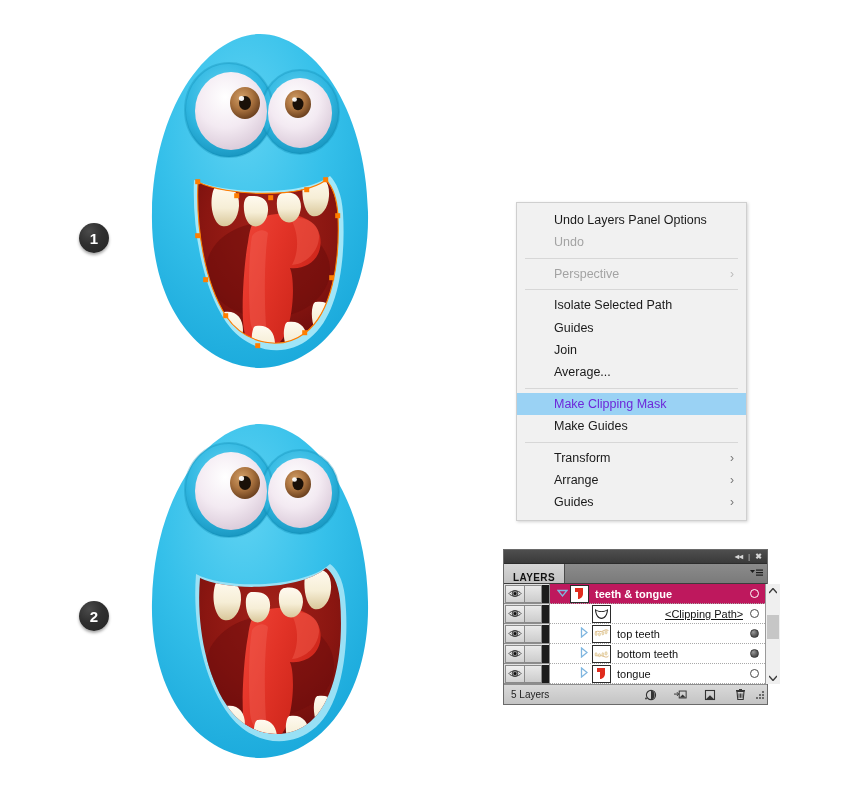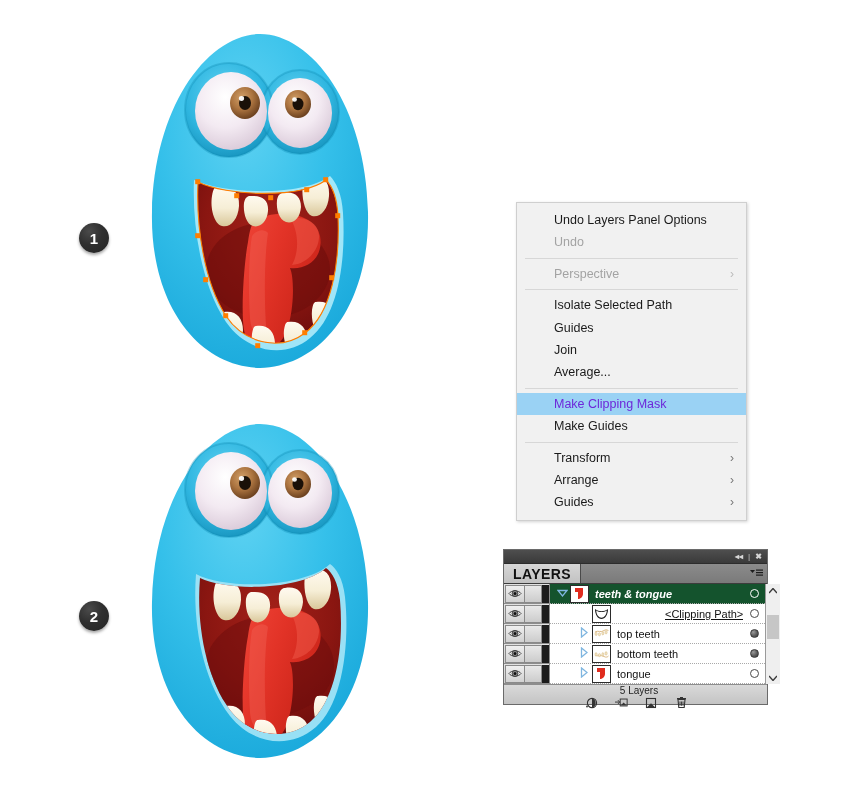--- a/index.html
+++ b/index.html
@@ -72,22 +72,22 @@
   }
   .lp-titlebar .tbtn{color:#d6d6d6;font-size:8px;line-height:8px;font-weight:bold;}
   .lp-tabrow{
     height:19px;
     background:linear-gradient(#6d6d6d,#555555);
     display:flex;align-items:stretch;
     border-bottom:1px solid #3c3c3c;
   }
   .lp-tab{
     background:linear-gradient(#d6d6d6,#c2c2c2);
-    color:#111;font-size:14px;font-weight:bold;letter-spacing:.4px;
-    display:flex;align-items:center;padding:0 9px;
+    color:#111;font-size:10px;font-weight:bold;letter-spacing:.4px;
+    display:flex;align-items:flex-end;padding:0 9px;
     border-right:1px solid #4a4a4a;
   }
   .lp-tabfill{flex:1;background:linear-gradient(#8b8b8b,#7a7a7a);}
   .lp-menu-btn{
     width:22px;display:flex;align-items:center;justify-content:center;
     background:linear-gradient(#8b8b8b,#7a7a7a);
     color:#1c1c1c;font-size:10px;
   }
   .lp-body{display:flex;background:#bfbfbf;}
   .lp-eyecol{width:48px;background:#c8c8c8;border-right:1px solid #8d8d8d;}
@@ -110,21 +110,21 @@
   }
   .bar-cell{width:7px;height:18px;background:#1b1b1b;}
   .lp-rows{flex:1;background:#ffffff;}
   .layer-row{
     height:20px;display:flex;align-items:center;
     border-bottom:1px dotted #a9a9a9;
     box-sizing:border-box;
     position:relative;
     background:#ffffff;
   }
-  .layer-row.selected{background:#14532d;color:#ffffff;font-style:italic;}
+  .layer-row.selected{background:#be185d;color:#ffffff;}
   .lr-disclose{width:16px;text-align:center;font-size:8px;color:#2e6fb5;flex:none;}
   .lr-indent{flex:none;}
   .lr-thumb{
     width:17px;height:16px;border:1px solid #2b2b2b;background:#fff;flex:none;
     margin-right:6px;position:relative;overflow:hidden;
   }
   .lr-thumb svg{display:block;width:100%;height:100%;}
   .lr-name{flex:1;font-size:11px;white-space:nowrap;overflow:hidden;}
   .layer-row.selected .lr-name{font-weight:bold;}
   .lr-name.clip{text-decoration:underline;color:#111;margin-left:48px;}
@@ -147,21 +147,20 @@
   .sc-arrow{height:13px;width:14px;display:flex;align-items:center;justify-content:center;
     font-size:8px;color:#3a3a3a;background:#efefef;}
   .sc-track{flex:1;width:14px;background:#efefef;position:relative;}
   .sc-thumb{position:absolute;left:1px;width:12px;background:#c6c6c6;border:0px;}
   .lp-footer{
     height:19px;background:linear-gradient(#d9d9d9,#c4c4c4);
     border-top:1px solid #8d8d8d;
     display:flex;align-items:center;
     font-size:10px;color:#1e1e1e;
     padding-left:7px;
-    flex-direction:column;
   }
   .lp-footer .count{font-weight:normal;}
   .lp-footer .spacer{flex:1;}
   .foot-icons{display:flex;align-items:center;gap:17px;padding-right:6px;}
   .foot-ico{width:13px;height:13px;display:flex;align-items:center;justify-content:center;color:#333;}
   .foot-ico svg{display:block;}
   .grip{
     width:10px;height:10px;margin-right:2px;margin-left:2px;
     background-image:
       radial-gradient(circle 0.8px at 2px 8px,#6b6b6b 99%,transparent),

